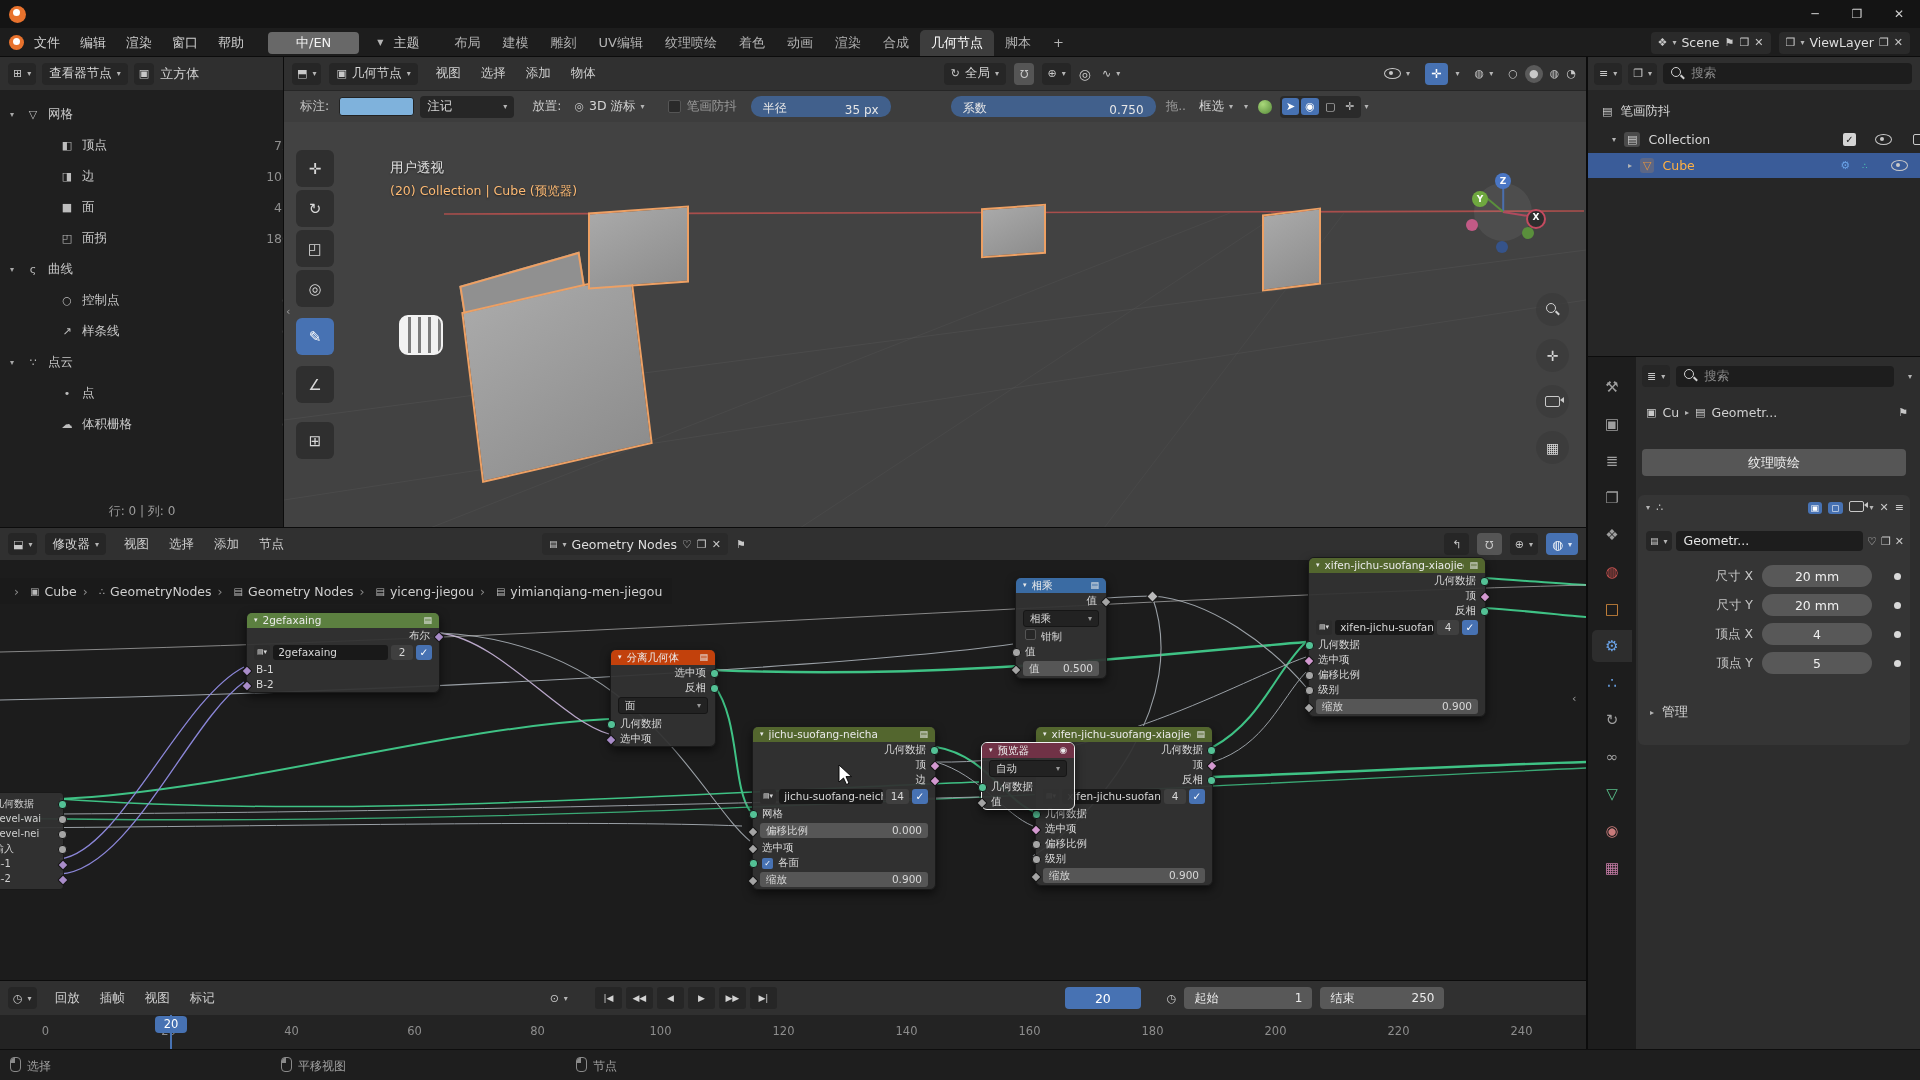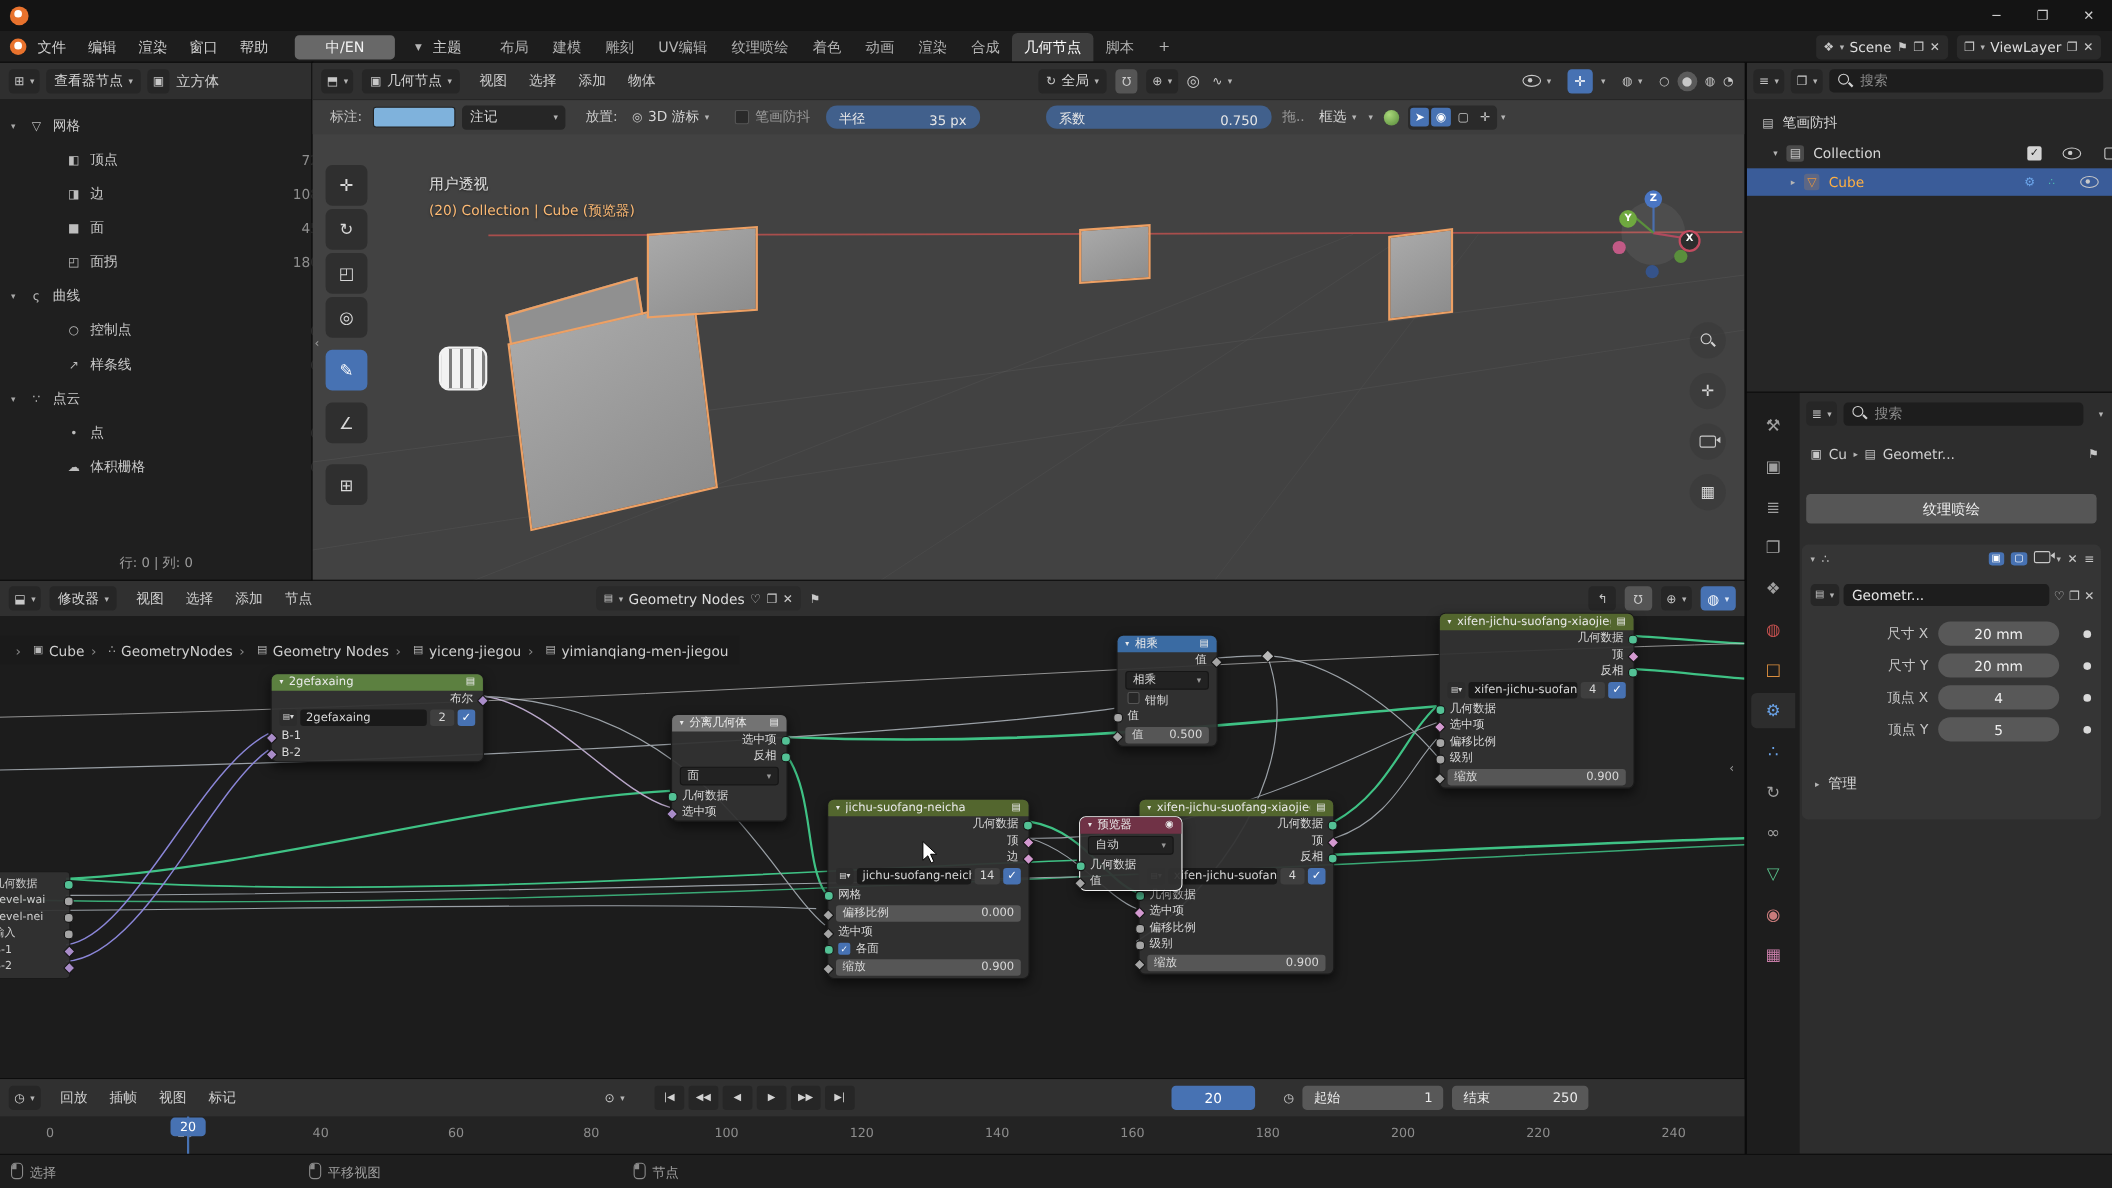--- a/index.html
+++ b/index.html
@@ -83,21 +83,21 @@
   #ncrumbs{position:absolute;left:0;top:50px;height:26px;display:flex;align-items:center;background:#1a1a1ae0;padding:0 10px;gap:2px;}
   .bitem{display:flex;align-items:center;gap:5px;color:#cfcfcf;font-size:12.5px;}
   .bitem::before{content:'›';color:#8a8a8a;margin:0 6px 0 4px;}
   .bic{font-size:10px;color:#b8b8b8;}
   .node{position:absolute;background:#323232f0;border:1px solid #191919;border-radius:6px;box-shadow:0 4px 10px #00000090;font-size:10.5px;color:#d8d8d8;z-index:3;}
   .node.white{border:1.6px solid #f2f2f2;z-index:5;}
   .nhead{height:15px;line-height:15px;border-radius:5px 5px 0 0;padding:0 7px;color:#eaeaea;display:flex;gap:5px;white-space:nowrap;overflow:hidden;}
   .nhead::before{content:'▾';font-size:7px;}
   .nhead .ttl{flex:1;overflow:hidden;}
   .nhead::after{content:'▤';font-size:9px;}
-  .h-green{background:#5c8040;} .h-teal{background:#737373;} .h-olive{background:#53662e;}
+  .h-green{background:#5c8040;} .h-teal{background:#c2410c;} .h-olive{background:#53662e;}
   .h-blue{background:#3a6ba3;} .h-red{background:#703246;}
   .h-red::after{content:'◉';}
   .nrow{position:relative;height:15px;line-height:15px;padding:0 9px;white-space:nowrap;--sc:#a5a5a5;}
   .nrow .nv{float:right;}
   .nrow.out{text-align:right;}
   .in::before,.gout::after,.out::after,.chk::before,.field::before{
     content:'';position:absolute;top:4px;width:7px;height:7px;border-radius:4px;background:var(--sc);border:1px solid #161616;}
   .in::before,.chk::before,.field::before{left:-4px;}
   .out::after,.gout::after{right:-4px;}
   .dia.in::before,.dia.out::after,.dia.field::before,.dia.gout::after{width:6px;height:6px;border-radius:1px;transform:rotate(45deg);top:4.5px;}

